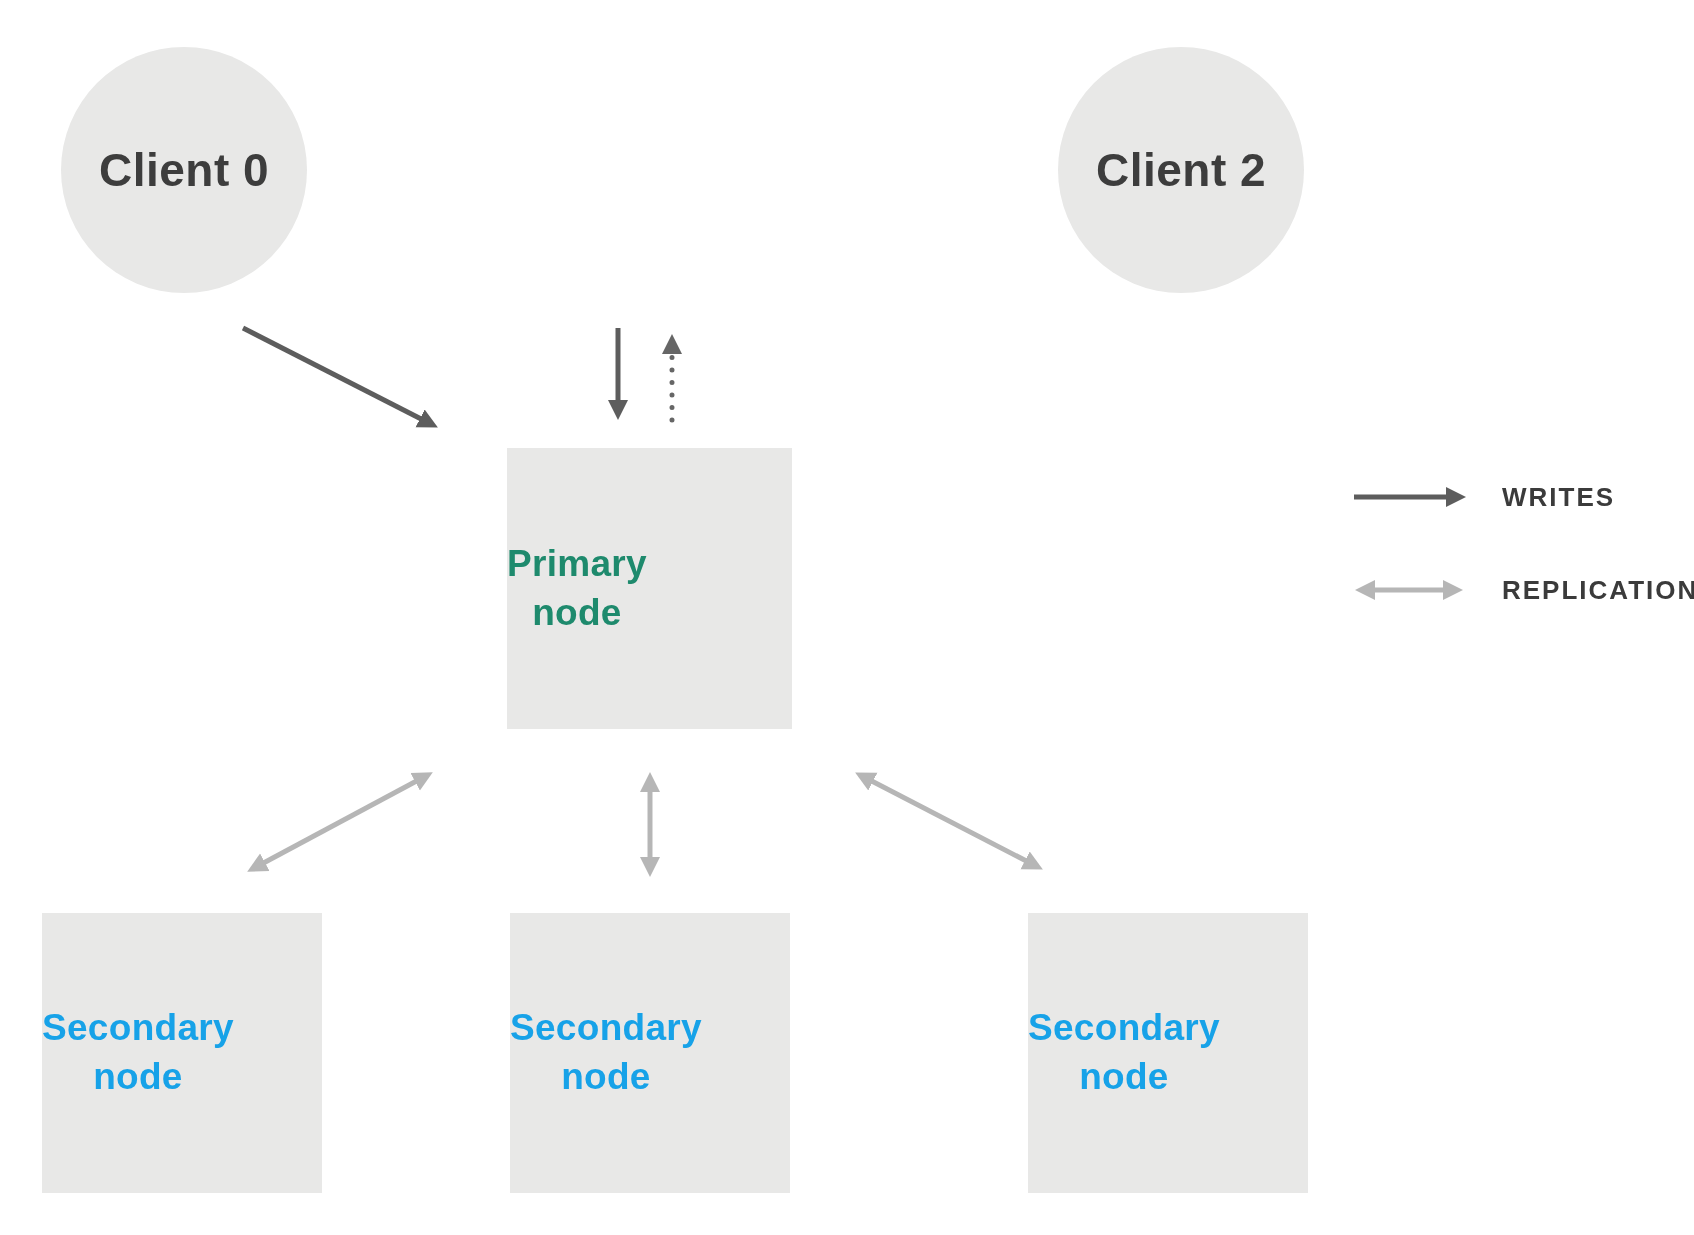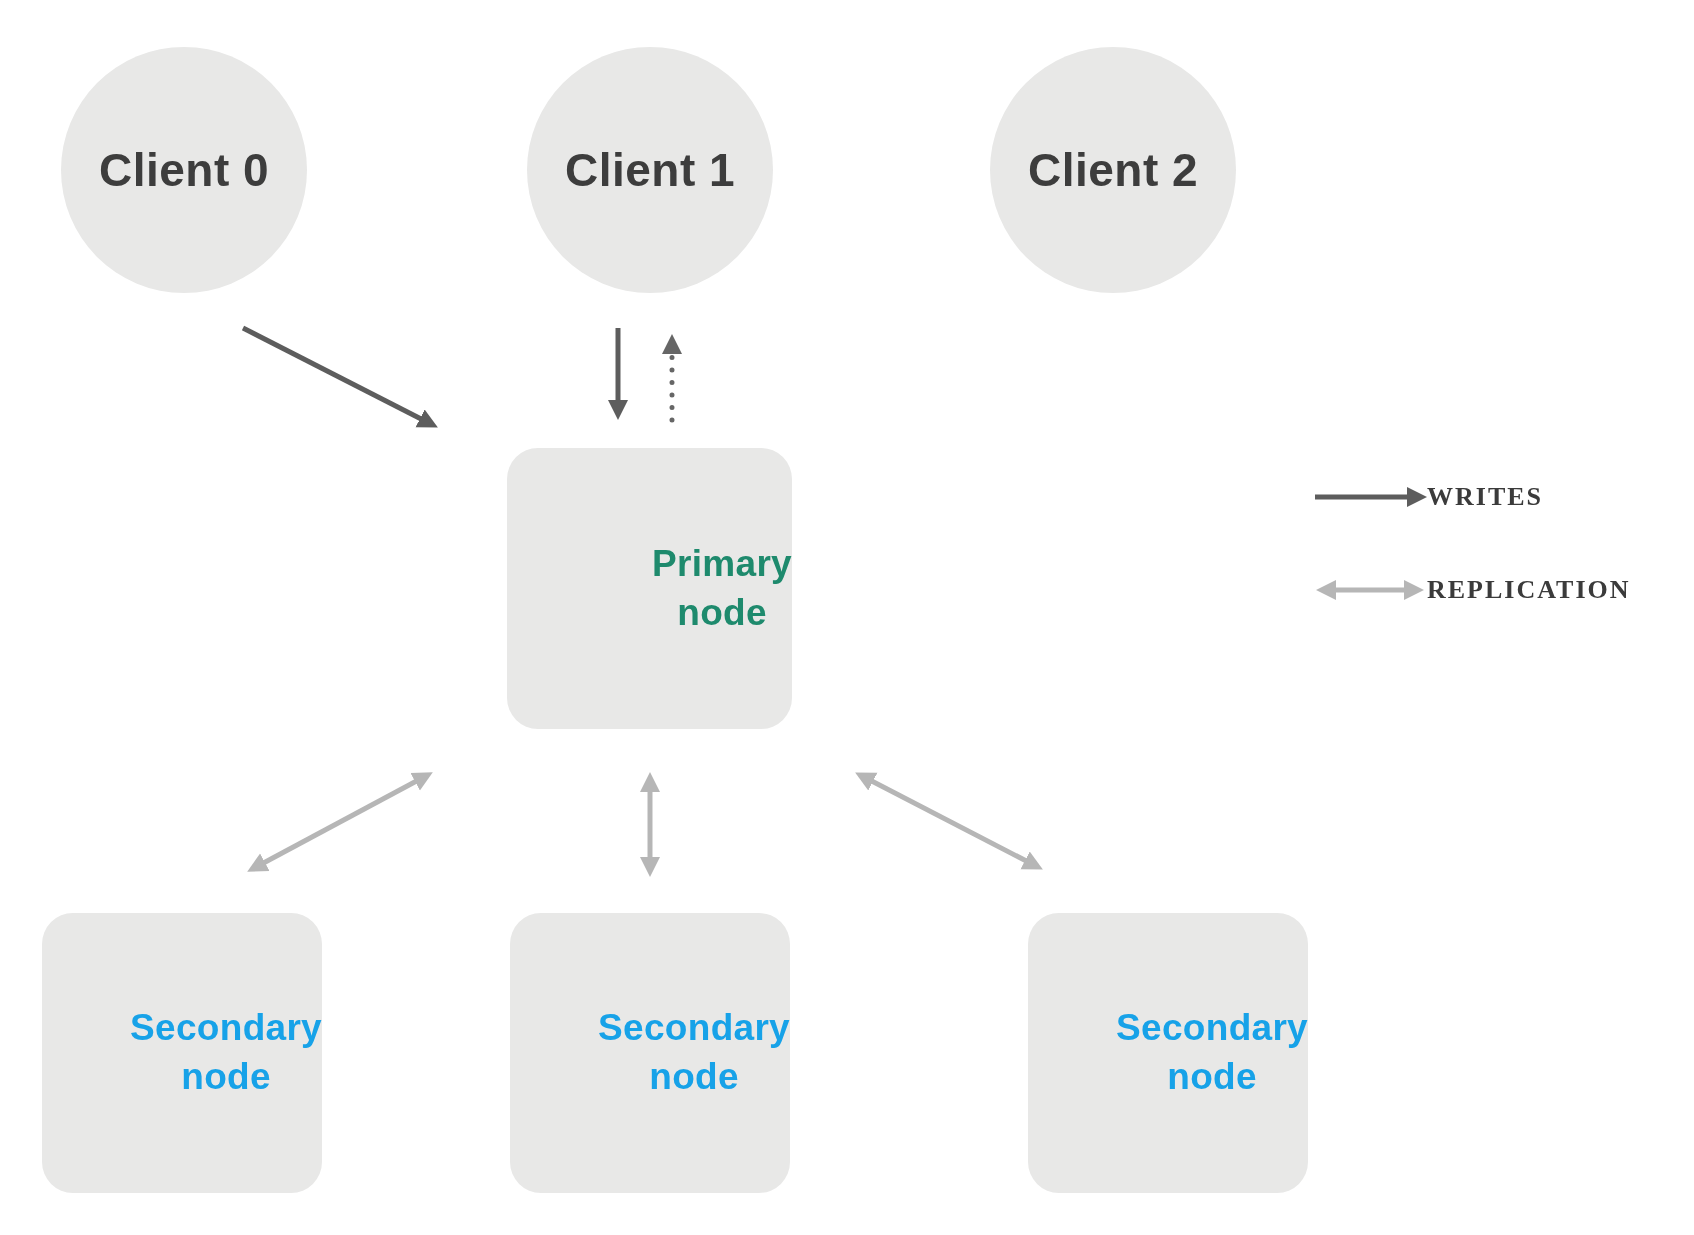--- a/index.html
+++ b/index.html
@@ -3,63 +3,60 @@
 <meta charset="utf-8">
 <style>
   html,body{margin:0;padding:0;background:#fff;}
   body{font-family:"Liberation Sans","DejaVu Sans",sans-serif;}
   .canvas{position:relative;width:1694px;height:1235px;background:var(--c-background,#ffffff);overflow:hidden;}
 
   
   .circle{position:absolute;width:246px;height:246px;border-radius:50%;
           background:var(--c-node-fill,#e8e8e7);display:flex;align-items:center;justify-content:center;}
   .sq{position:absolute;background:var(--c-node-fill,#e8e8e7);
-      display:flex;align-items:center;justify-content:flex-end;border-radius:31px;}
+      display:flex;align-items:center;justify-content:flex-start;}
   .client-label{font-size:46px;font-weight:600;color:var(--c-client-label,#3d3d3d);letter-spacing:.5px;}
   .node-label{font-size:37px;font-weight:700;line-height:1.32;white-space:pre-line;text-align:center;letter-spacing:.3px;}
   .primary .node-label{color:var(--c-primary-label,#1e8a6d);}
   .secondary .node-label{color:var(--c-secondary-label,#17a2e8);}
 
   .pos-client-0{left:61px;top:47px;}
   .pos-client-1{left:527px;top:47px;}
-  .pos-client-2{left:990px;top:47px;}
+  .pos-client-2{left:1058px;top:47px;}
   .pos-primary{left:507px;top:448px;width:285px;height:281px;}
   .pos-sec-0{left:42px;top:913px;width:280px;height:280px;}
   .pos-sec-1{left:510px;top:913px;width:280px;height:280px;}
   .pos-sec-2{left:1028px;top:913px;width:280px;height:280px;}
 
   
   .arrows{position:absolute;left:0;top:0;width:1694px;height:1235px;pointer-events:none;}
   .l-writes{stroke:var(--c-writes-arrow,#5d5d5d);stroke-width:5;}
   .l-repl{stroke:var(--c-replication-arrow,#b6b6b6);stroke-width:5;}
   .l-reads{stroke:var(--c-reads-arrow,#666666);stroke-width:5;stroke-linecap:round;stroke-dasharray:0 12.5;}
   .l-reads-sm{stroke:var(--c-reads-arrow,#666666);stroke-width:5;stroke-linecap:round;stroke-dasharray:0 11;}
   .mh-writes{fill:var(--c-writes-arrow,#5d5d5d);}
   .mh-repl{fill:var(--c-replication-arrow,#b6b6b6);}
   .mh-reads{fill:var(--c-reads-arrow,#666666);}
 
   
-  .legend-row{position:absolute;left:1313px;height:36px;display:flex;align-items:center;font-family:Liberation Serif, serif;}
+  .legend-row{position:absolute;left:1352px;height:36px;display:flex;align-items:center;gap:36px;}
   .legend-row.r0{top:479px;}
   .legend-row.r1{top:572px;}
   .legend-row.r2{top:667px;}
   .legend-label{font-size:26px;font-weight:600;letter-spacing:2px;
                 color:var(--c-legend-label,#3b3b3b);white-space:nowrap;}
   .legend-arrow{flex:0 0 auto;display:block;}
 </style>
 </head>
 <body>
 
 <div class="canvas">
 
   <div class="circle pos-client-0">
     <span class="client-label">Client 0</span>
-  </div>
-  <div class="circle pos-client-1">
-    <span class="client-label">Client 1</span>
   </div>
   <div class="circle pos-client-2">
     <span class="client-label">Client 2</span>
   </div>
 
   <div class="sq primary pos-primary">
     <span class="node-label">Primary
 node</span>
   </div>
 

